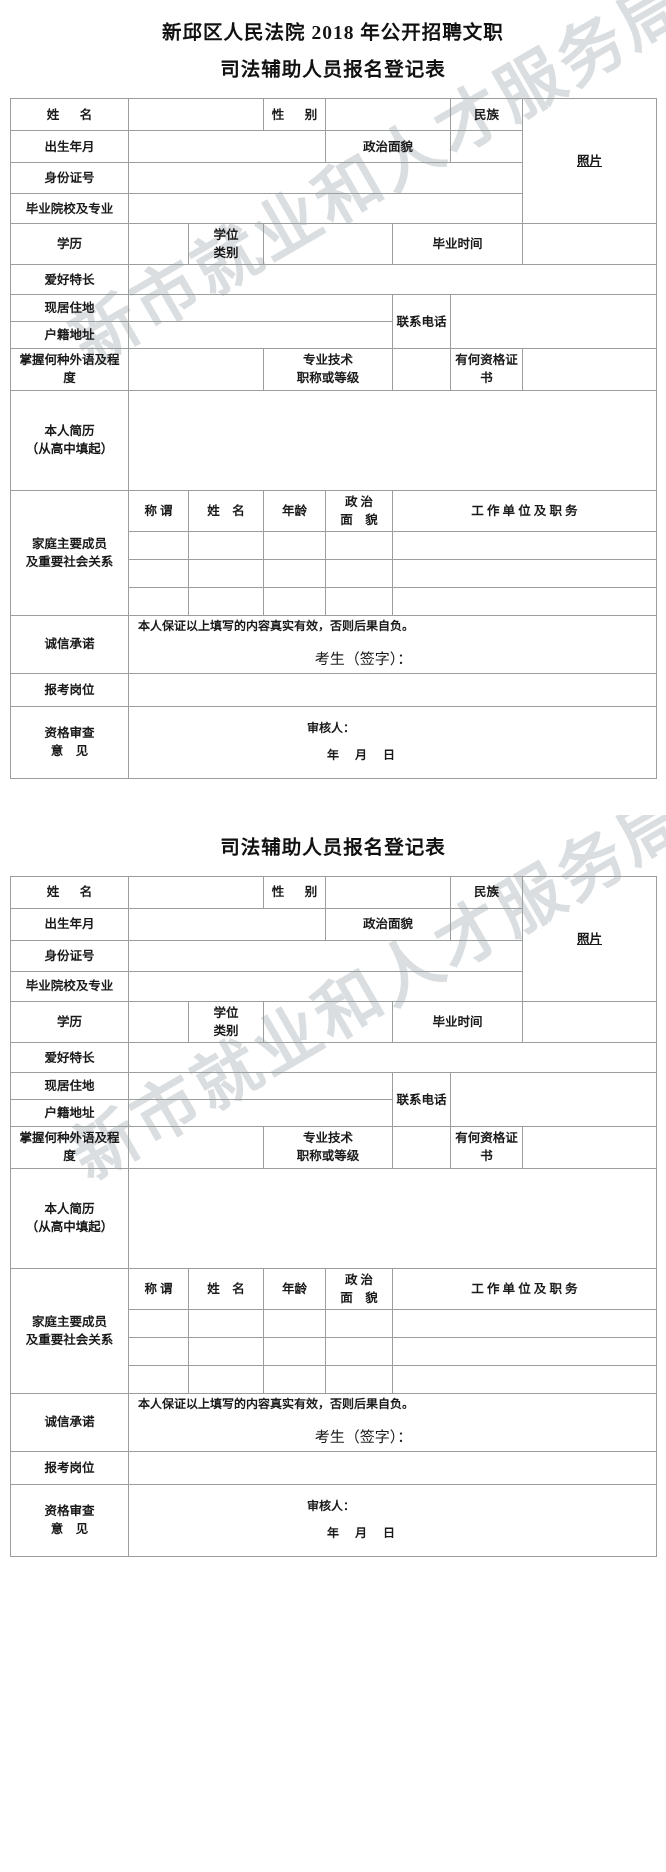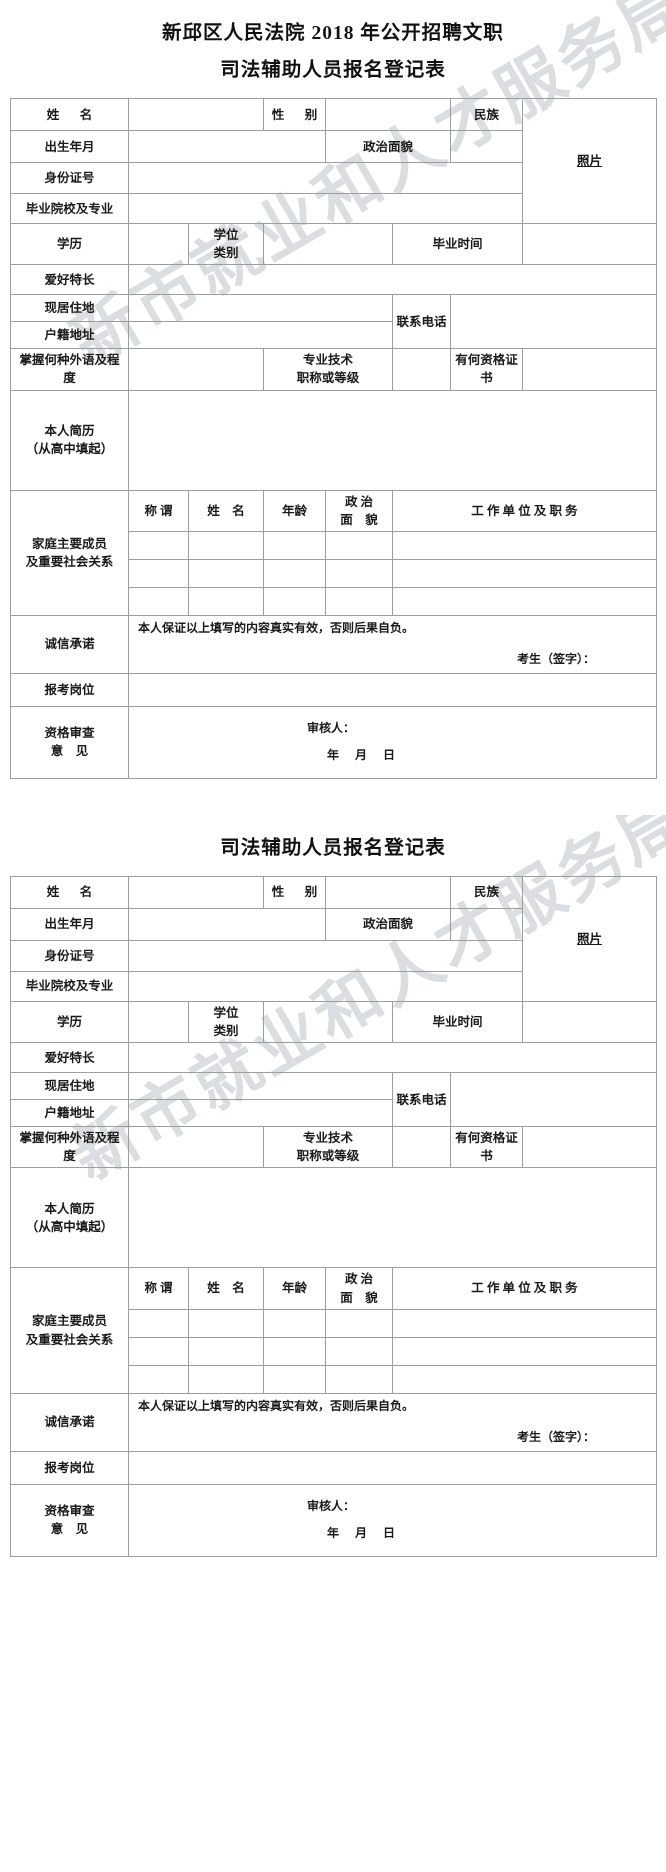--- a/index.html
+++ b/index.html
@@ -88,24 +88,24 @@
   .sp2 { letter-spacing: 4px; padding-left: 4px; }
   .two-line { line-height: 1.5; }
   .photo { font-weight: 700; text-decoration: underline; }
   .promise-text {
     text-align: left;
     font-weight: 700;
     font-size: 12px;
     padding-left: 6px;
   }
   .sign-line {
-    text-align: right;
+    text-align: center;
     padding-right: 58px;
-    font-weight: 700;
-    font-size: 12px;
+    font-weight: 400;
+    font-size: 15px;
     margin-top: 14px;
   }
   .audit-sign {
     text-align: left;
     padding-left: 175px;
     font-weight: 700;
     font-size: 12px;
   }
   .audit-date {
     text-align: left;

